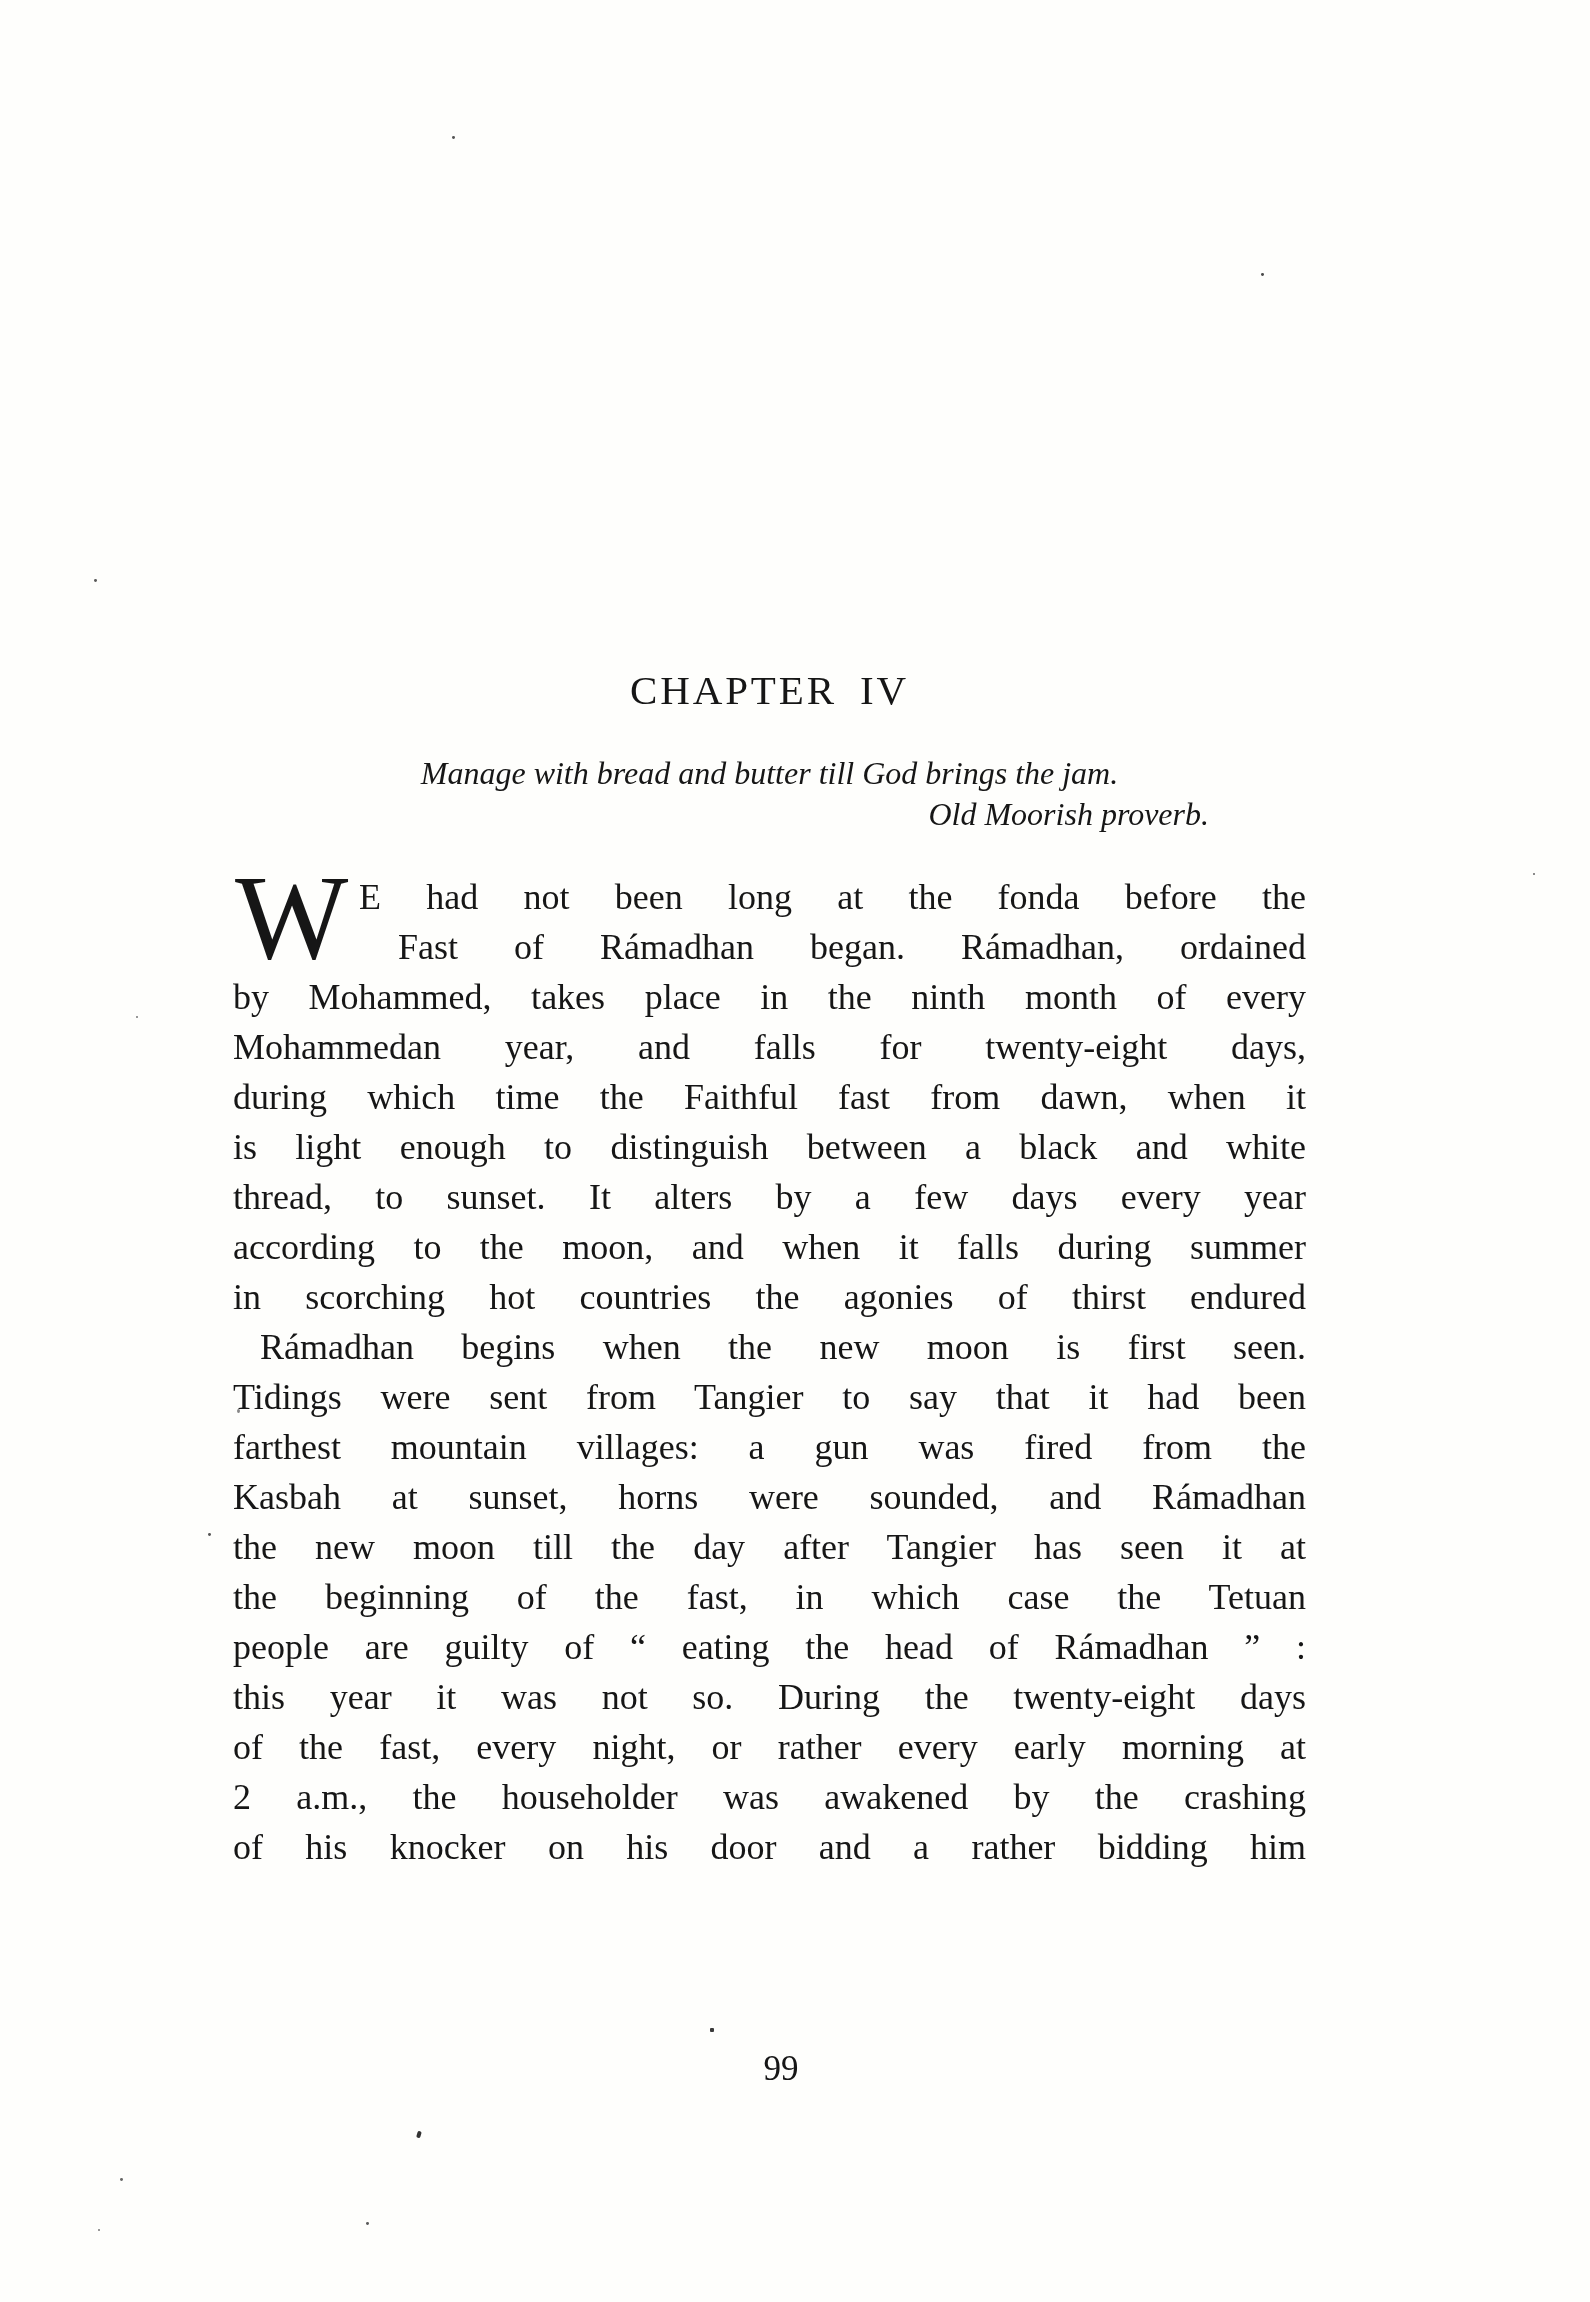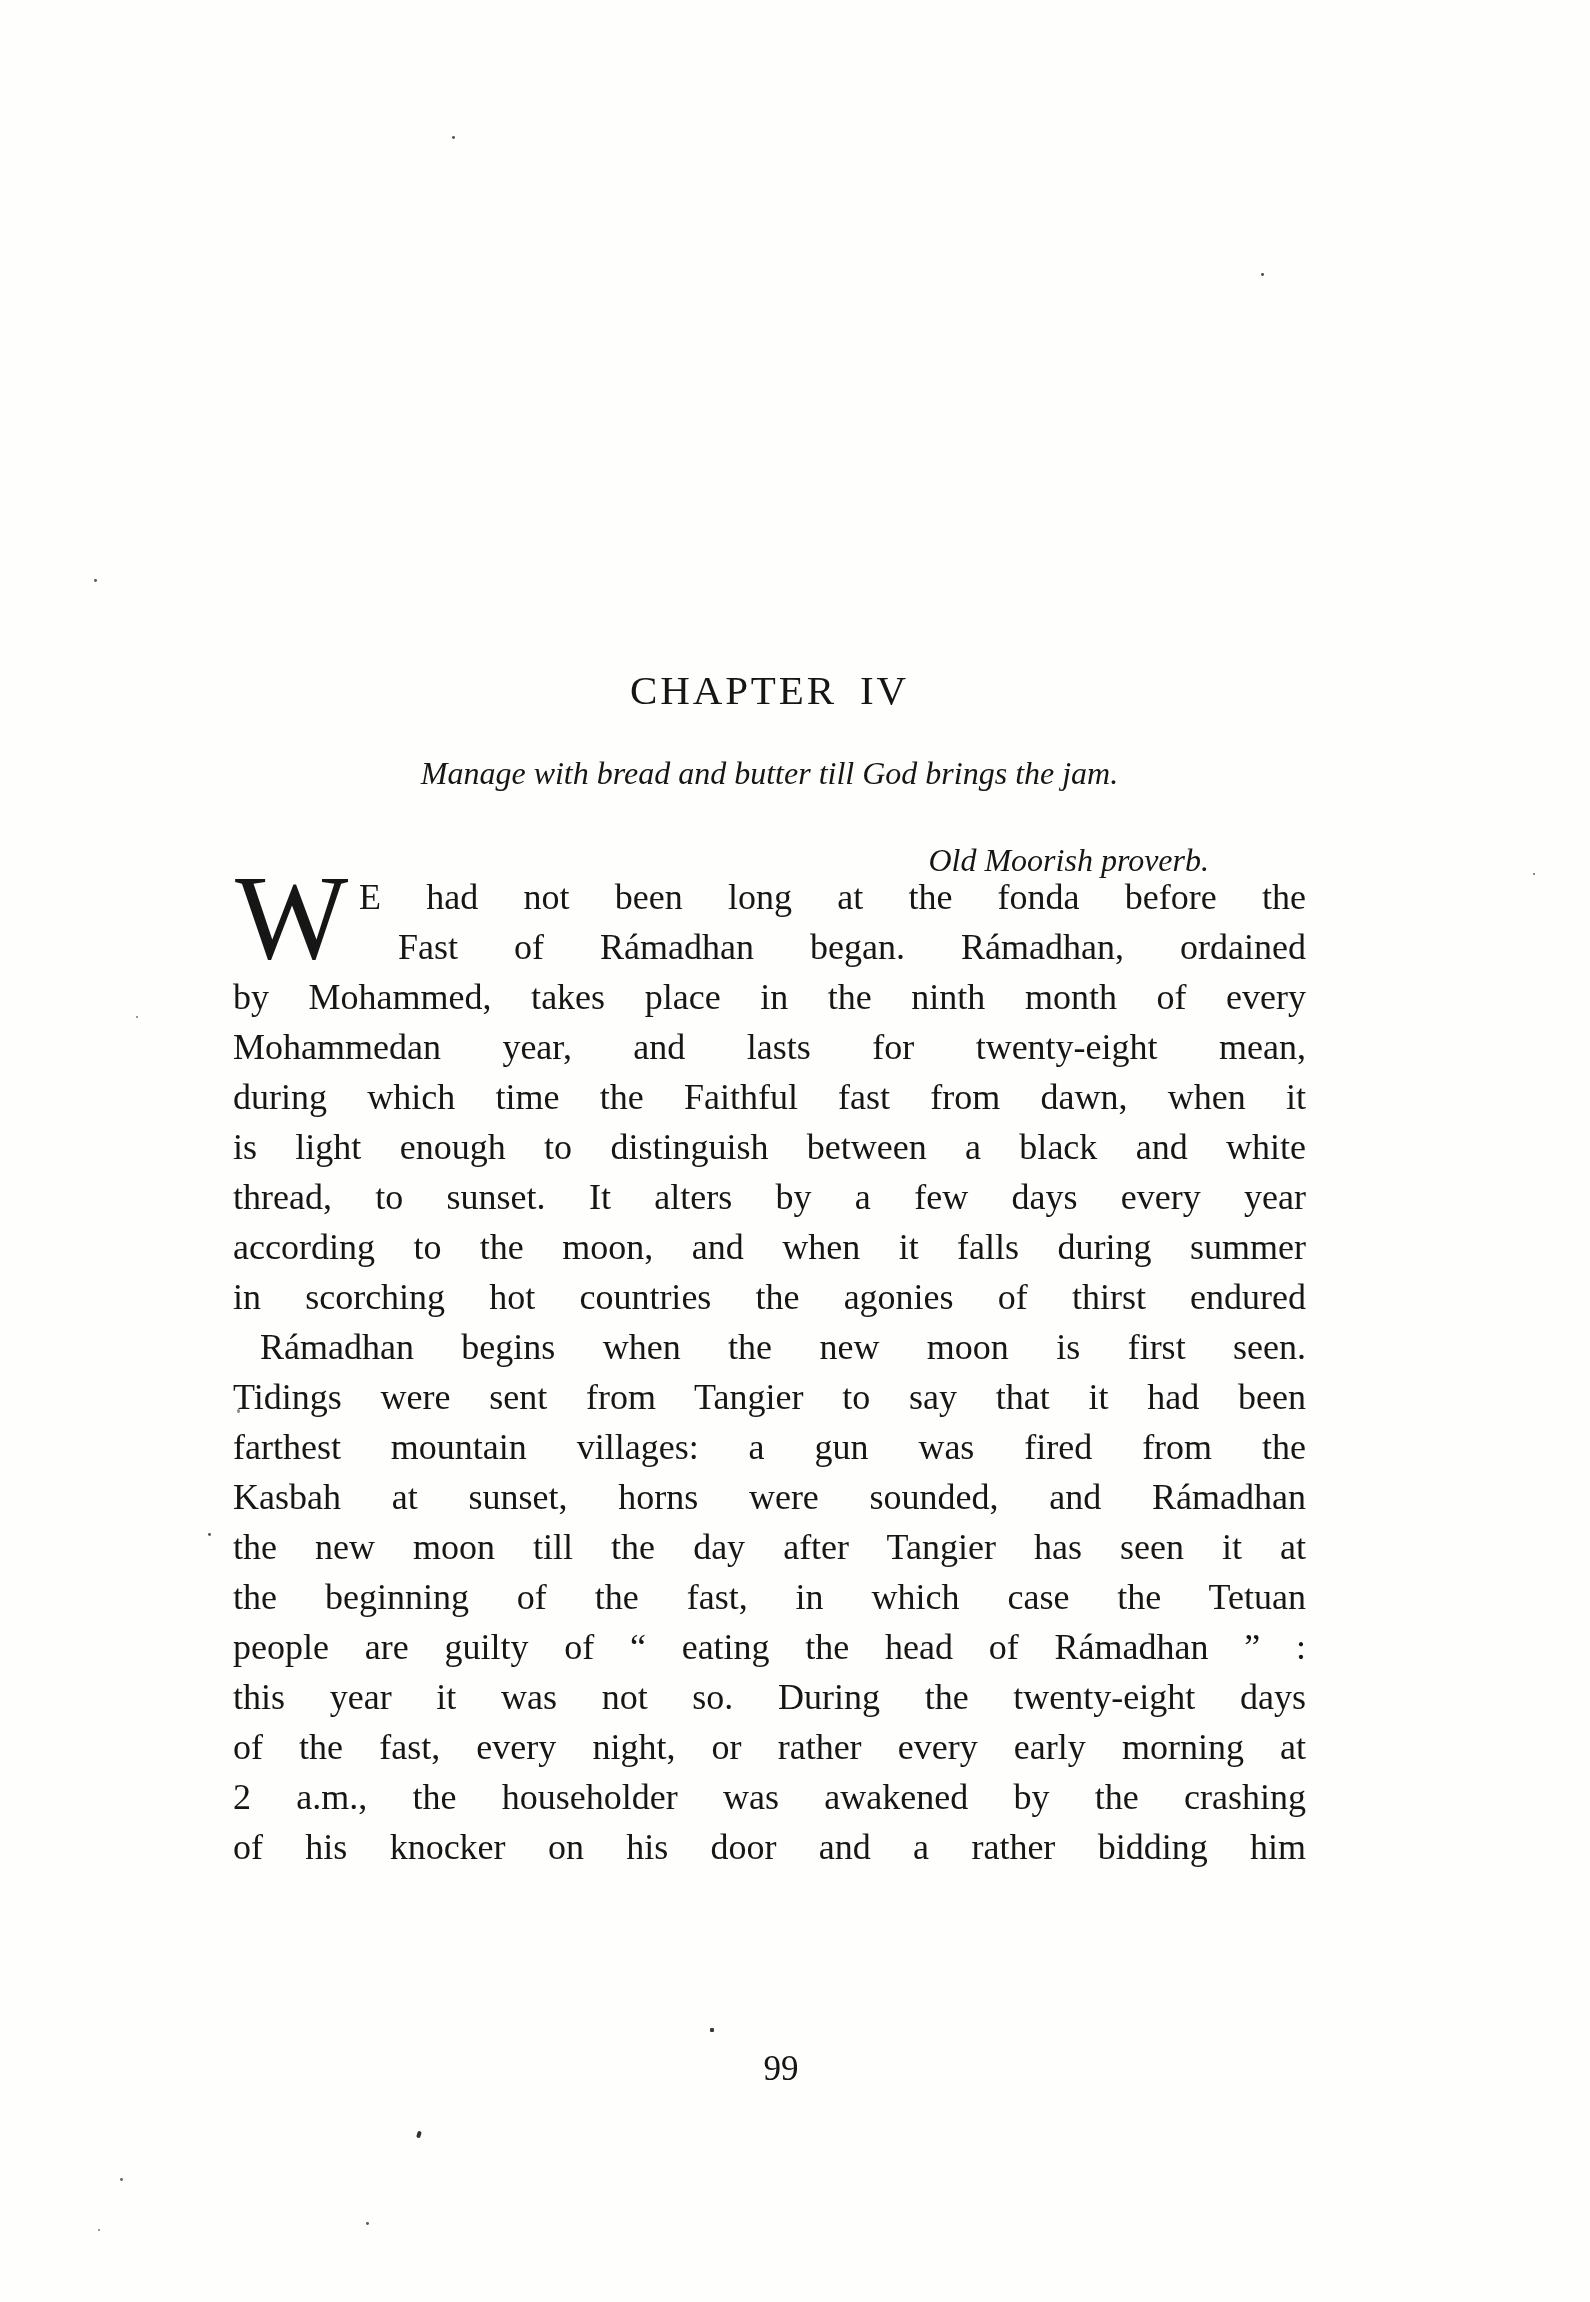--- a/index.html
+++ b/index.html
@@ -38,21 +38,20 @@
     width: 1073px;
     top: 753px;
     font-size: 32px;
     line-height: 41px;
   }
   #epigraph .ep-text { text-align: center; font-style: italic; }
   #epigraph .ep-attrib {
     text-align: right;
     padding-right: 97px;
     font-style: italic;
-    margin-top: 46px;
   }
 
   
   #body-text {
     position: absolute;
     left: 233px;
     width: 1073px;
     top: 872px;
     font-size: 36px;
     line-height: 50px;
@@ -107,21 +106,21 @@
     <div class="ep-text">Manage with bread and butter till God brings the jam.</div>
     <div class="ep-attrib">Old Moorish proverb.</div>
   </div>
 
   <div id="body-text">
     <div class="para" id="para-0">
       <span class="dropcap">W</span>
     <div class="line dc1">E had not been long at the fonda before the</div>
         <div class="line dc2">Fast of Rámadhan began.  Rámadhan, ordained</div>
         <div class="line">by Mohammed, takes place in the ninth month of every</div>
-        <div class="line">Mohammedan year, and lasts for twenty-eight mean,</div>
+        <div class="line">Mohammedan year, and falls for twenty-eight days,</div>
         <div class="line">during which time the Faithful fast from dawn, when it</div>
         <div class="line">is light enough to distinguish between a black and white</div>
         <div class="line">thread, to sunset.  It alters by a few days every year</div>
         <div class="line">according to the moon, and when it falls during summer</div>
         <div class="line">in scorching hot countries the agonies of thirst endured</div>
       </div>
     <div class="para" id="para-1">
         <div class="line indent">Rámadhan begins when the new moon is first seen.</div>
         <div class="line">Tidings were sent from Tangier to say that it had been</div>
         <div class="line">farthest mountain villages: a gun was fired from the</div>

